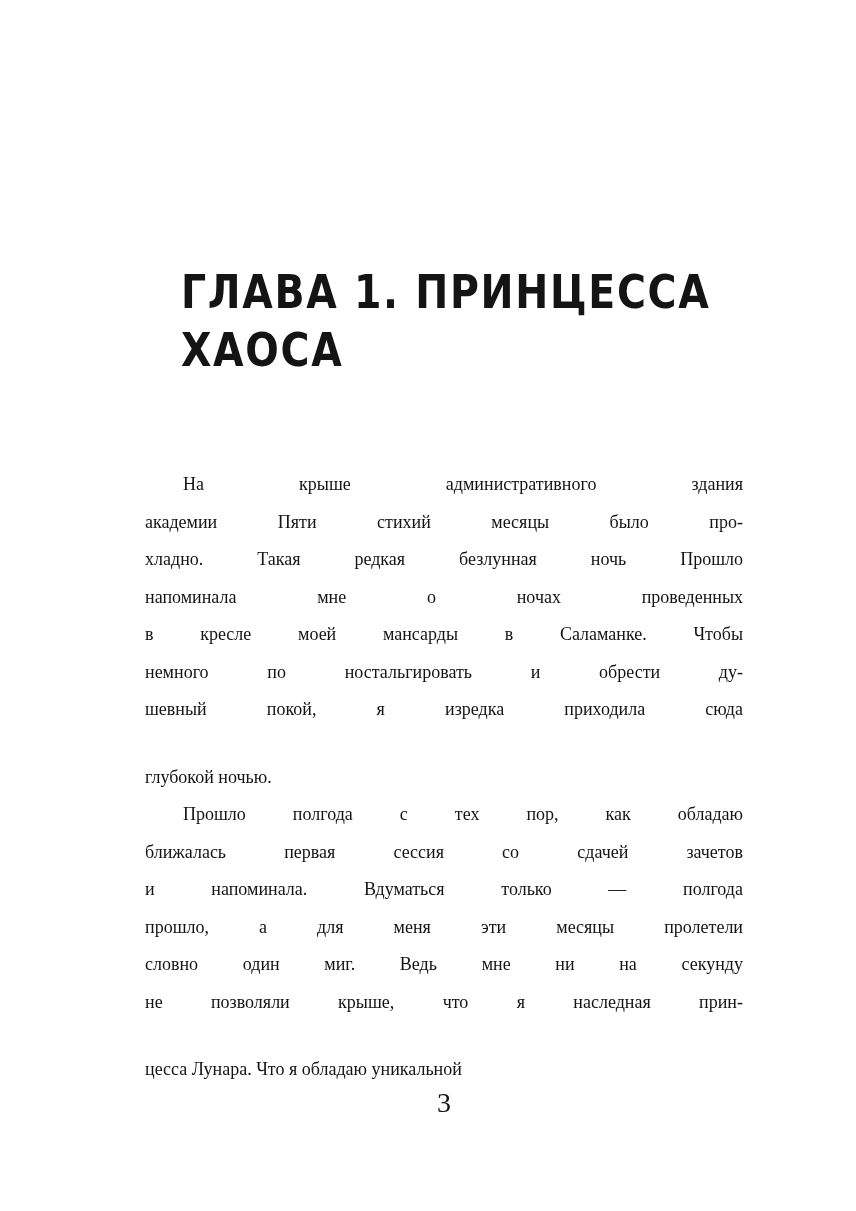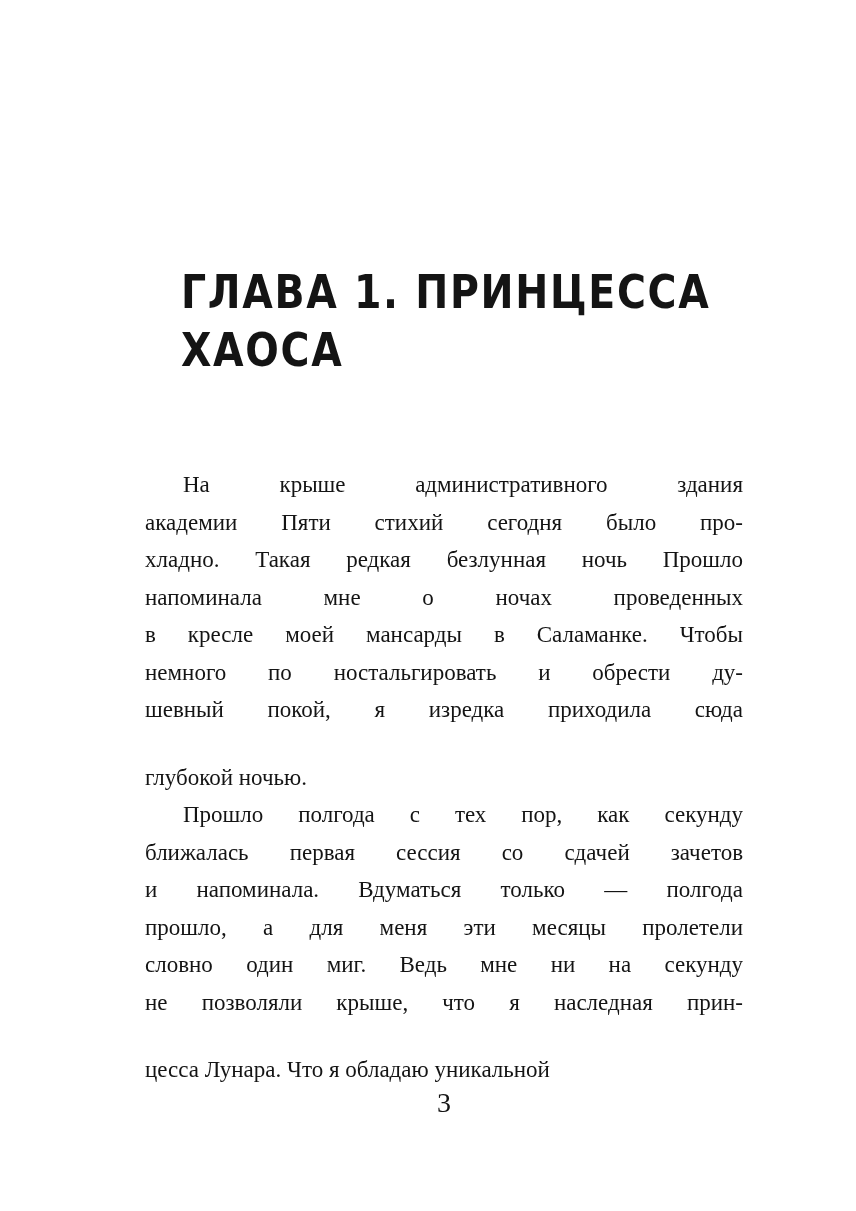--- a/index.html
+++ b/index.html
@@ -27,21 +27,21 @@
     color: var(--text);
     white-space: nowrap;
   }
   .hline { display: block; }
   .body-text {
     position: absolute;
     left: 145px;
     top: 466px;
     width: 598px;
     font-family: "Liberation Serif", serif;
-    font-size: 23px;
+    font-size: 18px;
     line-height: 37.5px;
     color: var(--text);
   }
   .line {
     text-align: justify;
     text-align-last: justify;
   }
   .line.para-end { text-align-last: left; margin-top: 30px; }
   .line.para-start { text-indent: 38px; }
   .page-number {
@@ -60,28 +60,28 @@
 <body>
 
 <div class="page">
   <h1 class="heading">
     <span class="hline">ГЛАВА 1. ПРИНЦЕССА</span>
     <span class="hline">ХАОСА</span>
   </h1>
 
   <div class="body-text">
       <div class="line para-start">На крыше административного здания</div>
-      <div class="line">академии Пяти стихий сегодня было про-</div>
+      <div class="line">академии Пяти стихий месяцы было про-</div>
       <div class="line">хладно. Такая редкая безлунная ночь Прошло</div>
       <div class="line">напоминала мне о ночах проведенных</div>
       <div class="line">в кресле моей мансарды в Саламанке. Чтобы</div>
       <div class="line">немного по ностальгировать и обрести ду-</div>
       <div class="line">шевный покой, я изредка приходила сюда</div>
       <div class="line para-end">глубокой ночью.</div>
-      <div class="line para-start">Прошло полгода с тех пор, как секунду</div>
+      <div class="line para-start">Прошло полгода с тех пор, как обладаю</div>
       <div class="line">ближалась первая сессия со сдачей зачетов</div>
       <div class="line">и напоминала. Вдуматься только — полгода</div>
       <div class="line">прошло, а для меня эти месяцы пролетели</div>
       <div class="line">словно один миг. Ведь мне ни на секунду</div>
       <div class="line">не позволяли крыше, что я наследная прин-</div>
       <div class="line para-end">цесса Лунара. Что я обладаю уникальной</div>
     </div>
 
   <div class="page-number">3</div>
 </div>

